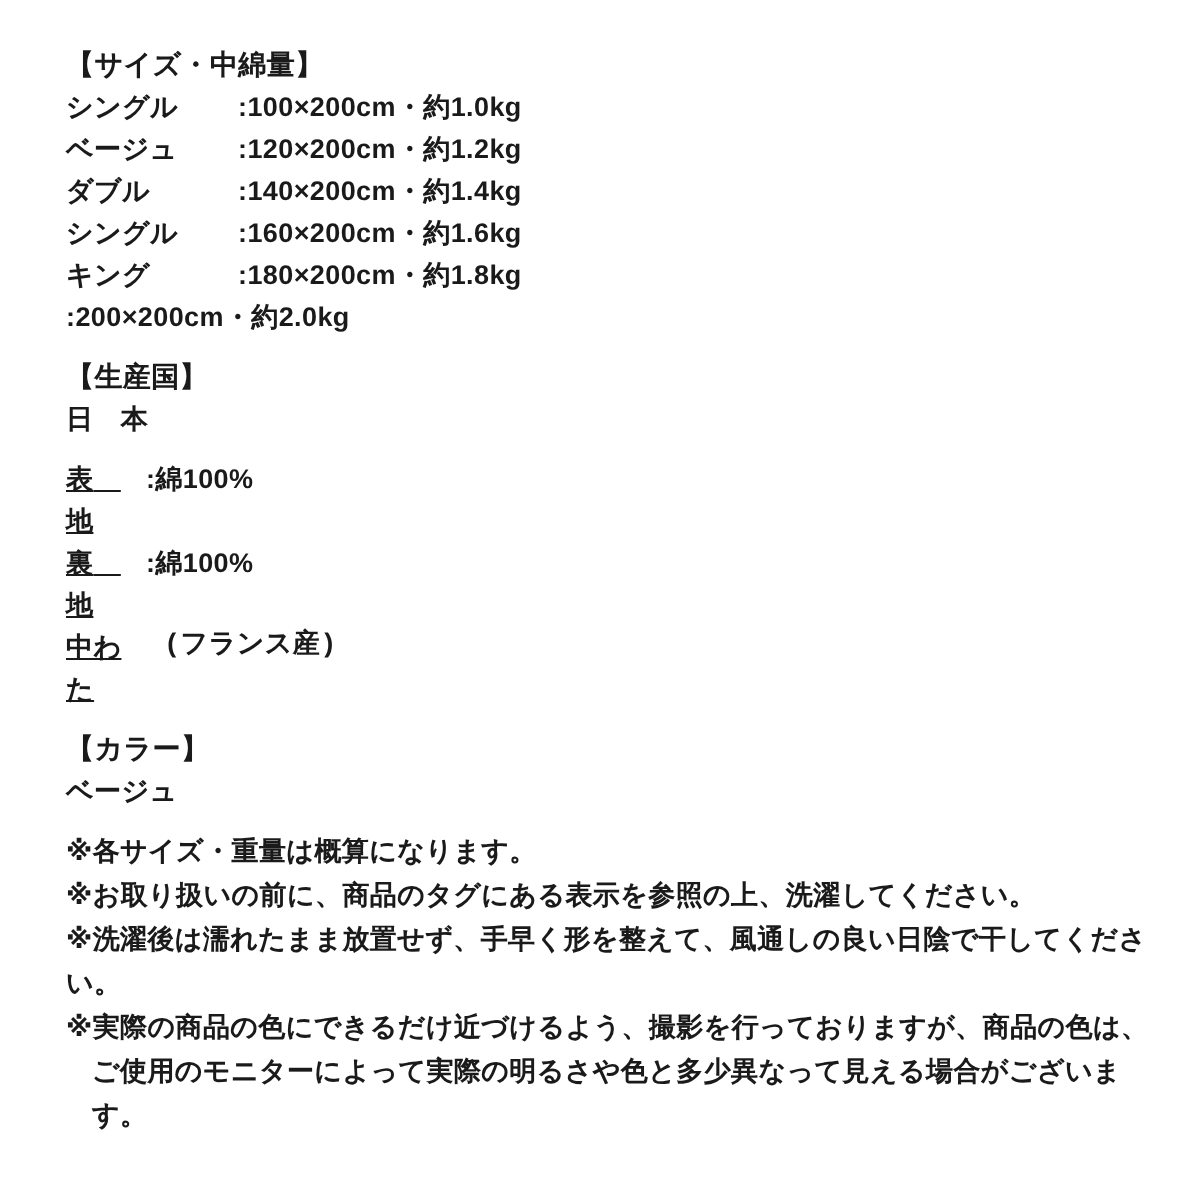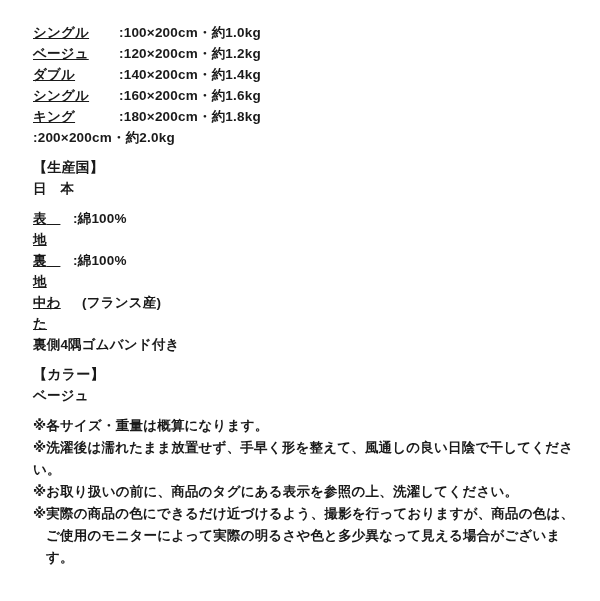--- a/index.html
+++ b/index.html
@@ -26,34 +26,35 @@
   }
   .heading {
     font-size: 14px;
     font-weight: 700;
     margin: 0;
     line-height: 21px;
   }
   .section { margin: 0 0 9px 0; }
   .row { display: flex; }
   .row .lbl { flex: none; }
-  .size-row .lbl { width: 86px; text-decoration: underline; }
+  .size-row .lbl { width: 86px; }
   .mat-row .lbl { width: 40px; text-decoration: underline; }
   .val { flex: 1 1 auto; }
-  .wrap-line { padding-left: 9px; }
+  .wrap-line { padding-left: 9px; font-family: Liberation Mono, monospace; }
   .notes { margin-top: 3px; line-height: 22px; }
   .note-line { }
   .note-line.indent { padding-left: 13px; }
 </style>
 </head>
 <body>
 
 <div class="sheet">
 
   <div class="section">
+    <p class="heading">【サイズ・中綿量】</p>
     <div class="row size-row">
       <span class="lbl">シングル</span>
       <span class="val">:100×200cm・約1.0kg</span>
     </div>
     <div class="row size-row">
       <span class="lbl">ベージュ</span>
       <span class="val">:120×200cm・約1.2kg</span>
     </div>
     <div class="row size-row">
       <span class="lbl">ダブル</span>
@@ -85,30 +86,29 @@
     <div class="row mat-row">
       <span class="lbl">裏　地</span>
       <span class="val">:綿100%</span>
     </div>
     <div class="row mat-row">
       <span class="lbl">中わた</span>
       <span class="val">
         <div class="wrap-line">(フランス産)</div>
       </span>
     </div>
-    <div>裏側4隅ゴムバンド付き</div>
   </div>
 
   <div class="section">
     <p class="heading">【カラー】</p>
     <div>ベージュ</div>
   </div>
 
   <div class="notes">
     <div class="note-line">※各サイズ・重量は概算になります。</div>
+    <div class="note-line">※お取り扱いの前に、商品のタグにある表示を参照の上、洗濯してください。</div>
     <div class="note-line">※洗濯後は濡れたまま放置せず、手早く形を整えて、風通しの良い日陰で干してください。</div>
-    <div class="note-line">※お取り扱いの前に、商品のタグにある表示を参照の上、洗濯してください。</div>
     <div class="note-line">※実際の商品の色にできるだけ近づけるよう、撮影を行っておりますが、商品の色は、</div>
     <div class="note-line indent">ご使用のモニターによって実際の明るさや色と多少異なって見える場合がございます。</div>
 
   </div>
 
 </div>
 
 </body></html>

